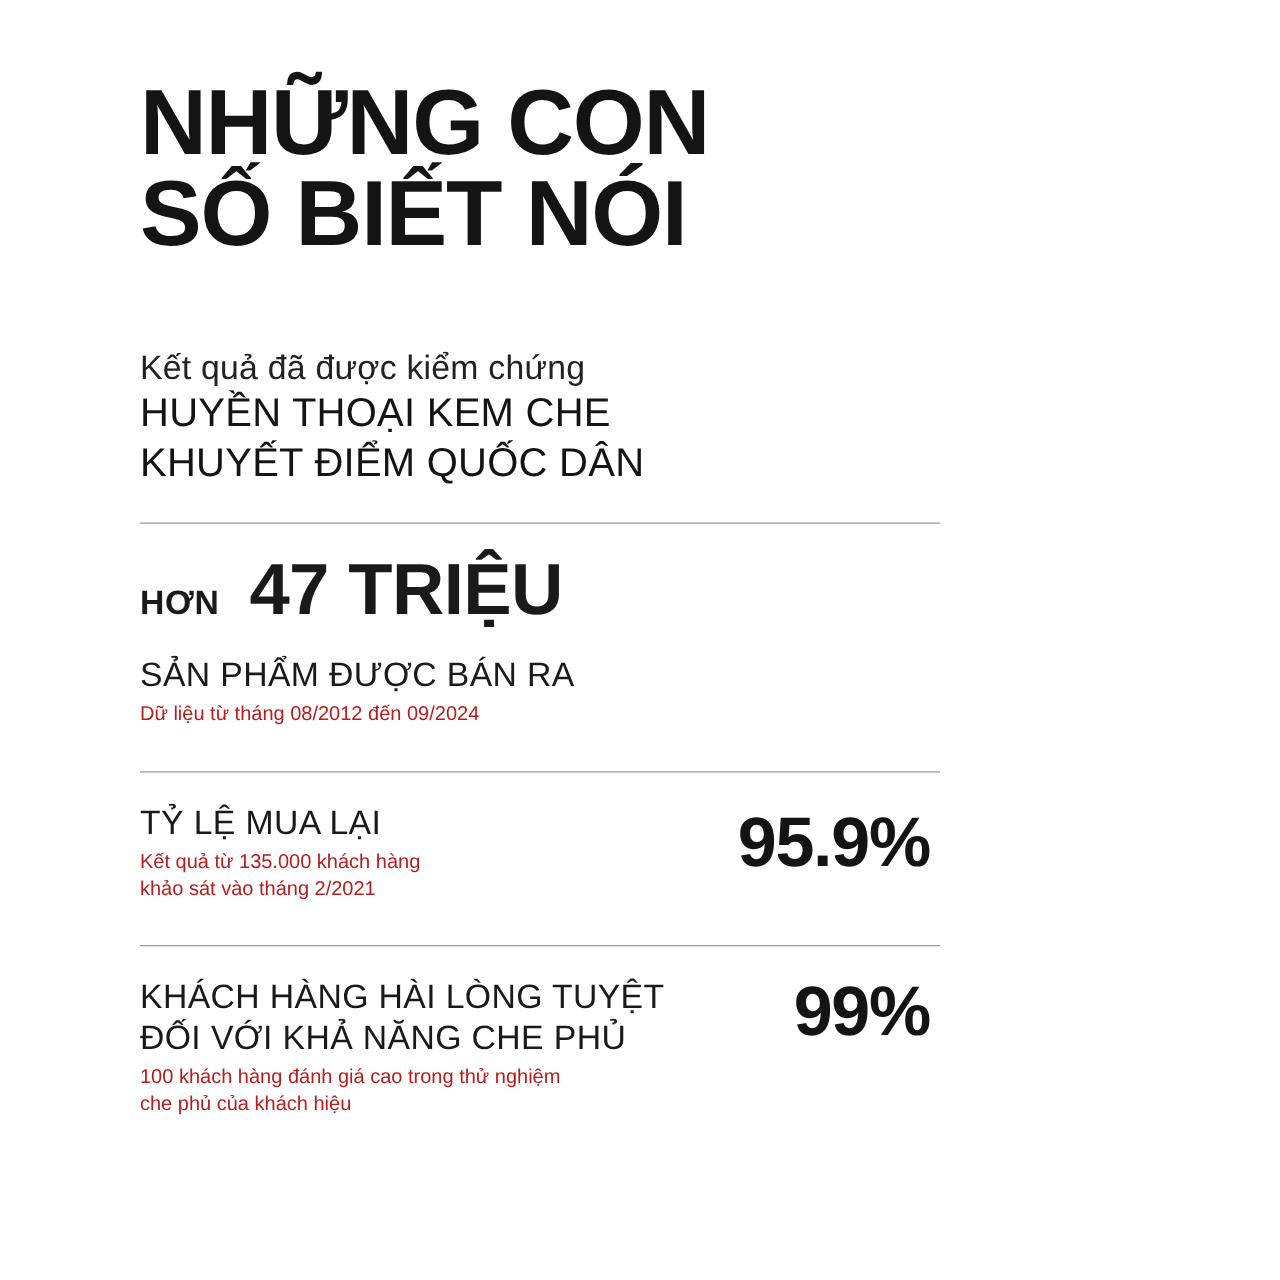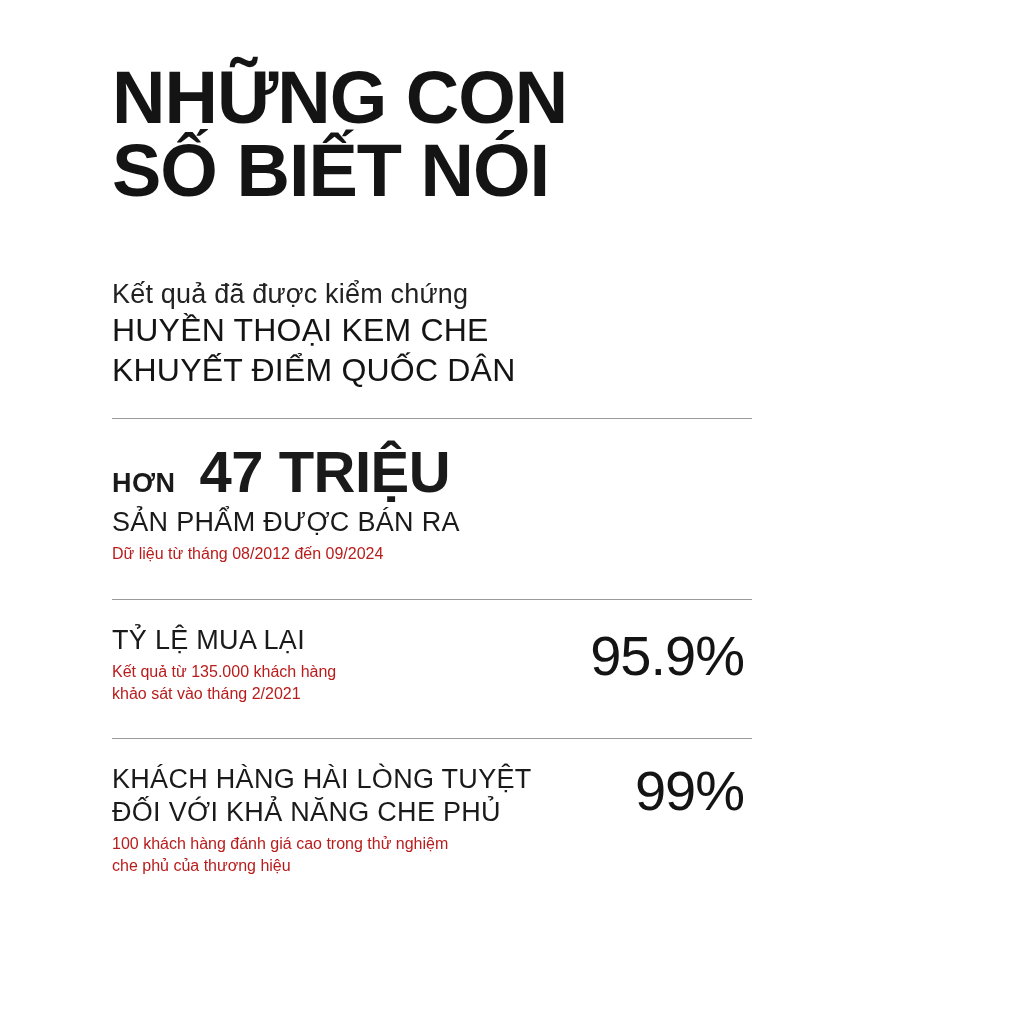--- a/index.html
+++ b/index.html
@@ -95,21 +95,21 @@
     letter-spacing: 0.5px;
   }
   .stat-huge {
     font-size: 58px;
     font-weight: 800;
     letter-spacing: -0.5px;
     text-transform: uppercase;
     line-height: 1;
   }
   .stat-sub {
-    margin-top: 6px;
+    margin-top: 24px;
     font-size: 27px;
     font-weight: 500;
     text-transform: uppercase;
     letter-spacing: 0.3px;
     color: #1a1a1a;
   }
   .stat-note {
     margin-top: 5px;
     font-size: 16px;
     font-weight: 400;
@@ -124,21 +124,21 @@
     text-transform: uppercase;
     letter-spacing: 0.3px;
     line-height: 1.2;
   }
   .stat-title .l2 { display: block; }
 
   .stat-value {
     position: absolute;
     right: 132px;
     font-size: 56px;
-    font-weight: 400;
+    font-weight: 700;
     letter-spacing: -1px;
     line-height: 1;
     color: #141414;
     white-space: nowrap;
   }
   .stat-value.v1 { top: 28px; }
   .stat-value.v2 { top: 24px; }
 </style>
 </head>
 <body>
@@ -188,20 +188,20 @@
     <div class="rule"></div>
 
     <div class="stat">
       <div class="stat-left">
         <div class="stat-title">
           <span>KHÁCH HÀNG HÀI LÒNG TUYỆT</span>
           <span class="l2">ĐỐI VỚI KHẢ NĂNG CHE PHỦ</span>
         </div>
         <div class="stat-note">
           <span>100 khách hàng đánh giá cao trong thử nghiệm</span>
-          <span class="l2">che phủ của thương hiệu</span>
+          <span class="l2">che phủ của khách hiệu</span>
         </div>
       </div>
       <div class="stat-value v2">99%</div>
     </div>
 
   </div>
 </div>
 
 </body></html>

